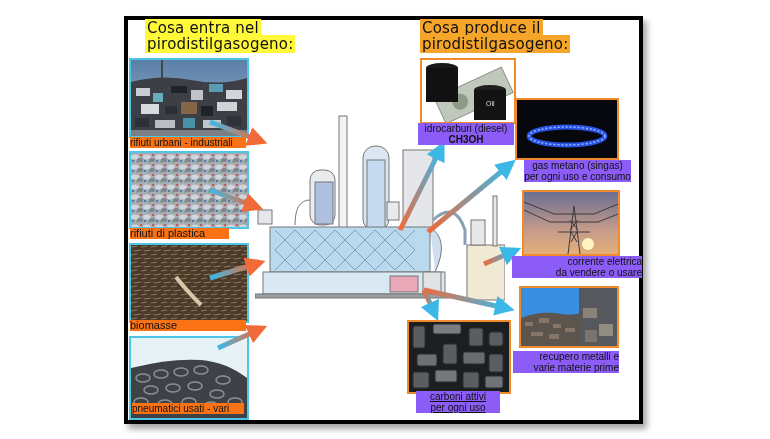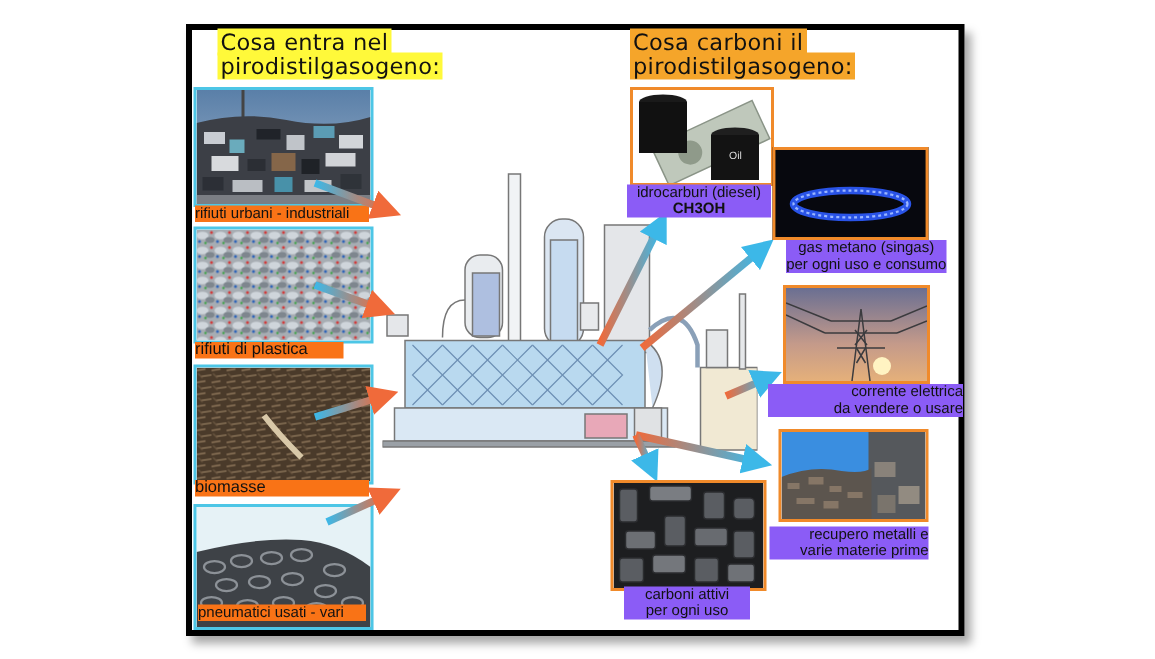--- a/index.html
+++ b/index.html
@@ -22,21 +22,21 @@
 <body>
 
 <div class="frame"></div>
 
 <div class="heading h-left" style="left:130px;top:20px;padding-left:15px;">
   <span>Cosa entra nel</span><br>
   <span>pirodistilgasogeno:</span>
 </div>
 
 <div class="heading h-right" style="left:420px;top:20px;">
-  <span>Cosa carboni il</span><br>
+  <span>Cosa produce il</span><br>
   <span>pirodistilgasogeno:</span>
 </div>
 
 <div class="photo in" style="left:129px;top:58px;width:116px;height:76px;">
   <svg width="116" height="76">
     <defs>
         <linearGradient id="sky1" x1="0" y1="0" x2="0" y2="1">
           <stop offset="0" stop-color="#5a7fa8"></stop>
           <stop offset="1" stop-color="#9fb6cc"></stop>
         </linearGradient>
@@ -274,16 +274,16 @@
         <rect x="34" y="22" width="14" height="20" rx="2"></rect>
       <rect x="54" y="30" width="22" height="12" rx="2" fill="#686b70"></rect>
         <rect x="80" y="32" width="14" height="18" rx="2"></rect>
       <rect x="4" y="50" width="16" height="16" rx="2"></rect>
         <rect x="26" y="48" width="22" height="12" rx="2" fill="#74777c"></rect>
       <rect x="54" y="50" width="16" height="16" rx="2"></rect>
         <rect x="76" y="54" width="18" height="12" rx="2" fill="#6f7277"></rect>
     </g>
   </svg>
 </div>
-<div class="cap cap-out" style="left:416px;top:391px;width:84px;">
+<div class="cap cap-out" style="left:416px;top:391px;width:84px;text-decoration:underline;">
   <div>carboni attivi</div>
   <div>per ogni uso</div>
 </div>
 
 </body></html>

